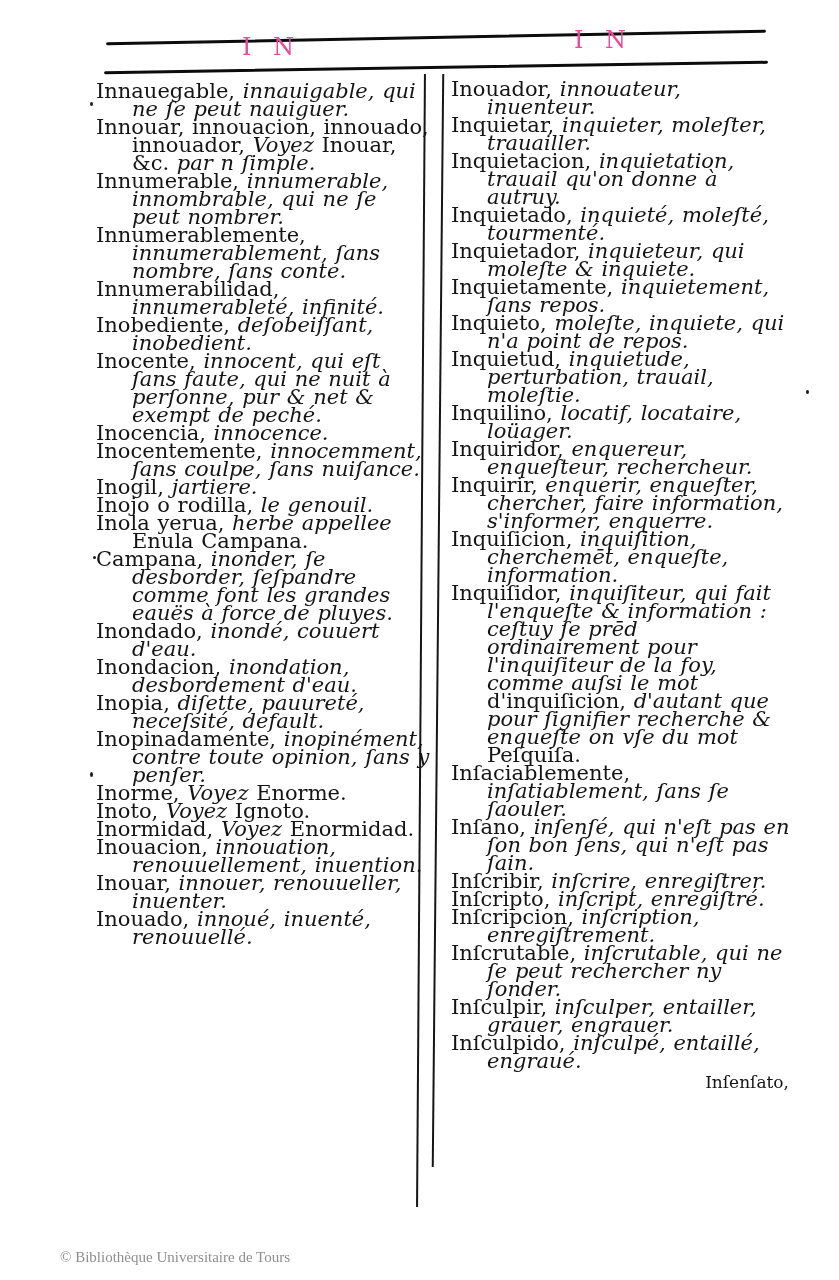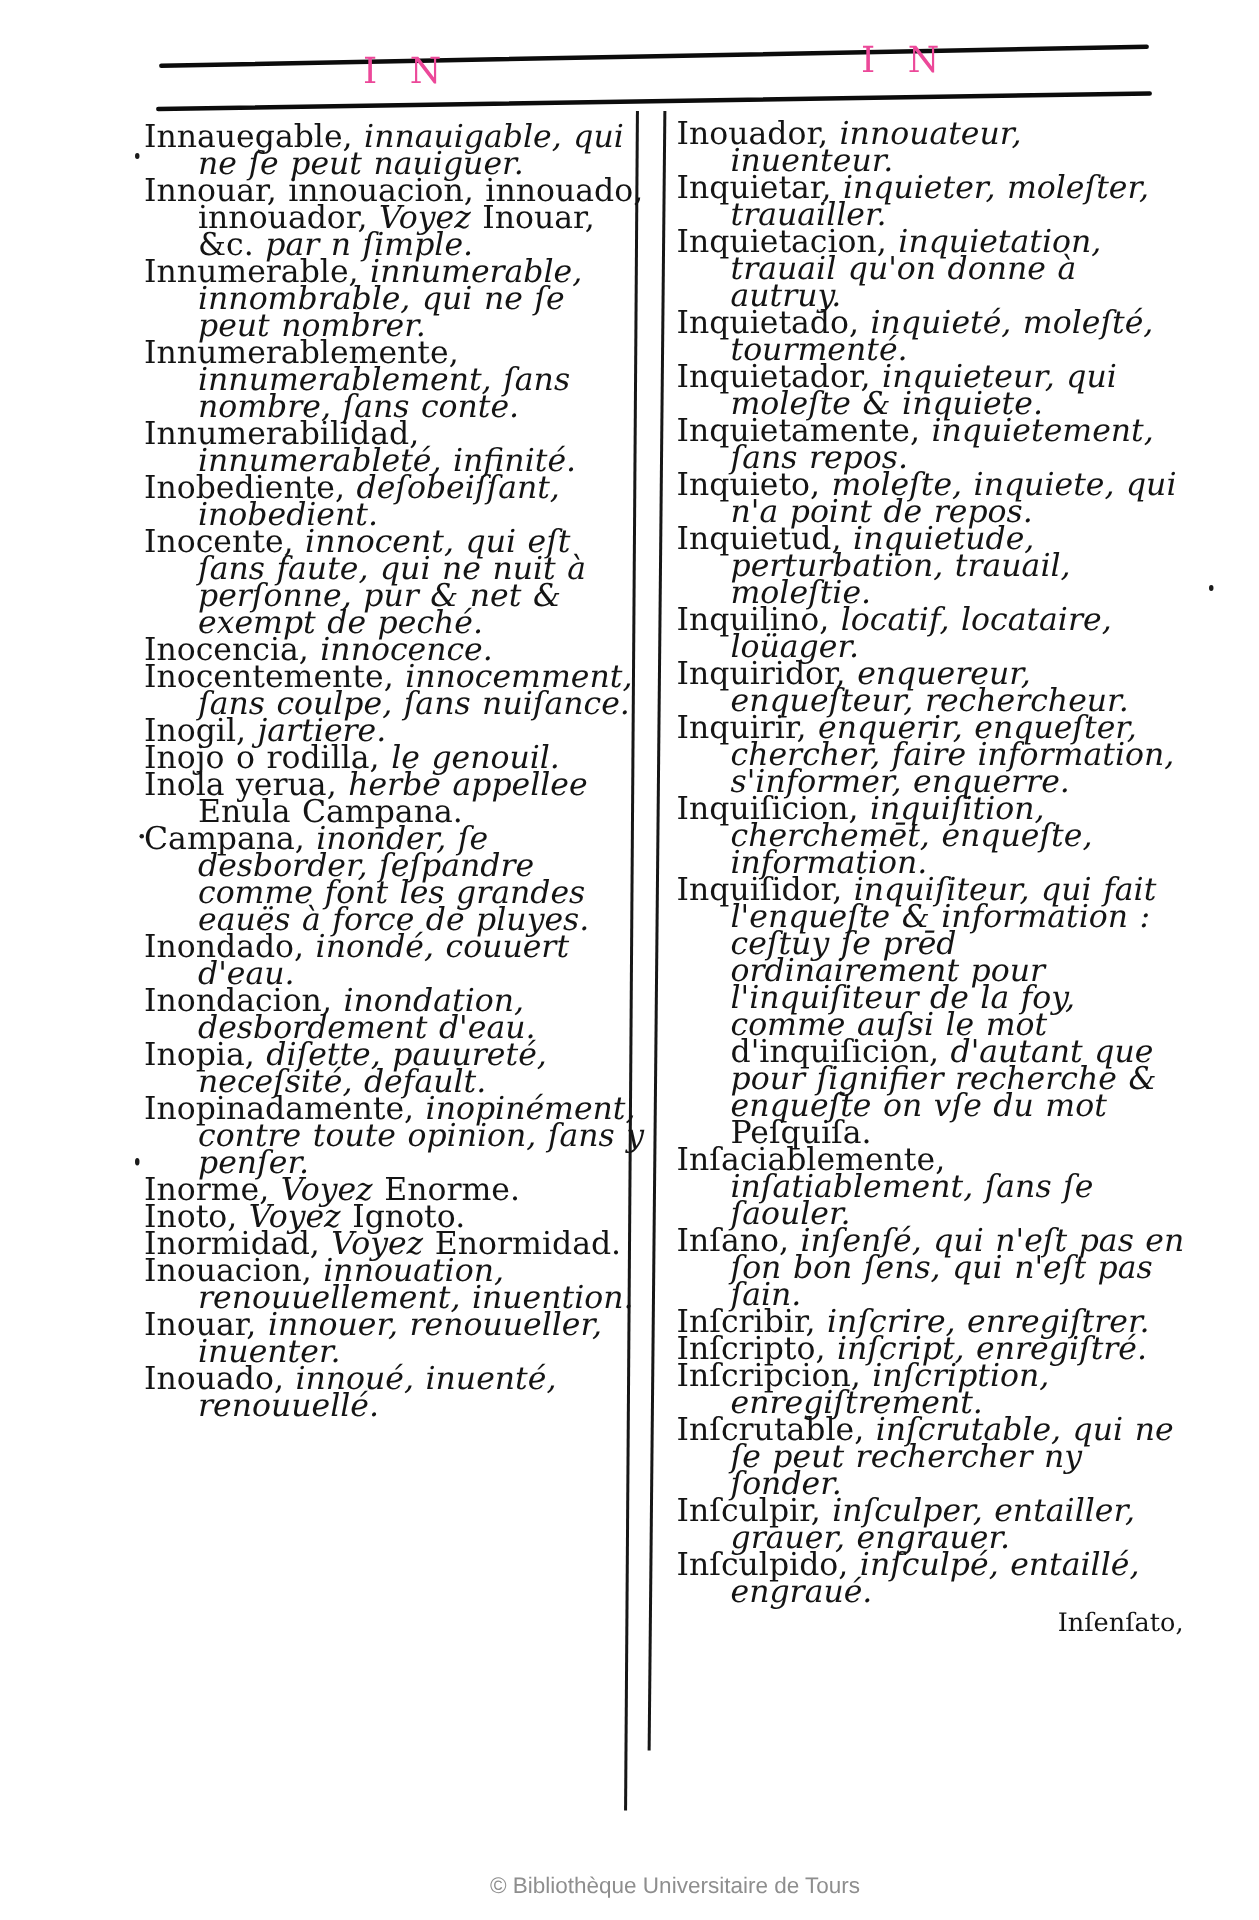--- a/index.html
+++ b/index.html
@@ -45,22 +45,21 @@
     font-size:17px;
     line-height:25px;
   }
 
   .vrule { position:absolute; background:#161616; }
   #divider-1 { left:420px; top:74px; width:2px; height:1133px; transform:rotate(0.4deg); }
   #divider-2 { left:437px; top:74px; width:2px; height:1093px; transform:rotate(0.55deg); }
 
   #footer {
     position:absolute; left:60px; top:1249px; width:780px;
-    text-align:center;
-    font-family:Liberation Sans, sans-serif;
+    font-family:Liberation Serif, serif;
     font-size:15px;
     color:#8e8e8e;
   }
   .speck { position:absolute; background:#1a1a1a; border-radius:50%; }
   #speck-1 { left:90px;  top:102px; width:3px; height:4px; }
   #speck-2 { left:93px;  top:556px; width:3px; height:3px; }
   #speck-3 { left:90px;  top:772px; width:3px; height:5px; }
   #speck-4 { left:806px; top:390px; width:3px; height:4px; }
 </style>
 </head>

